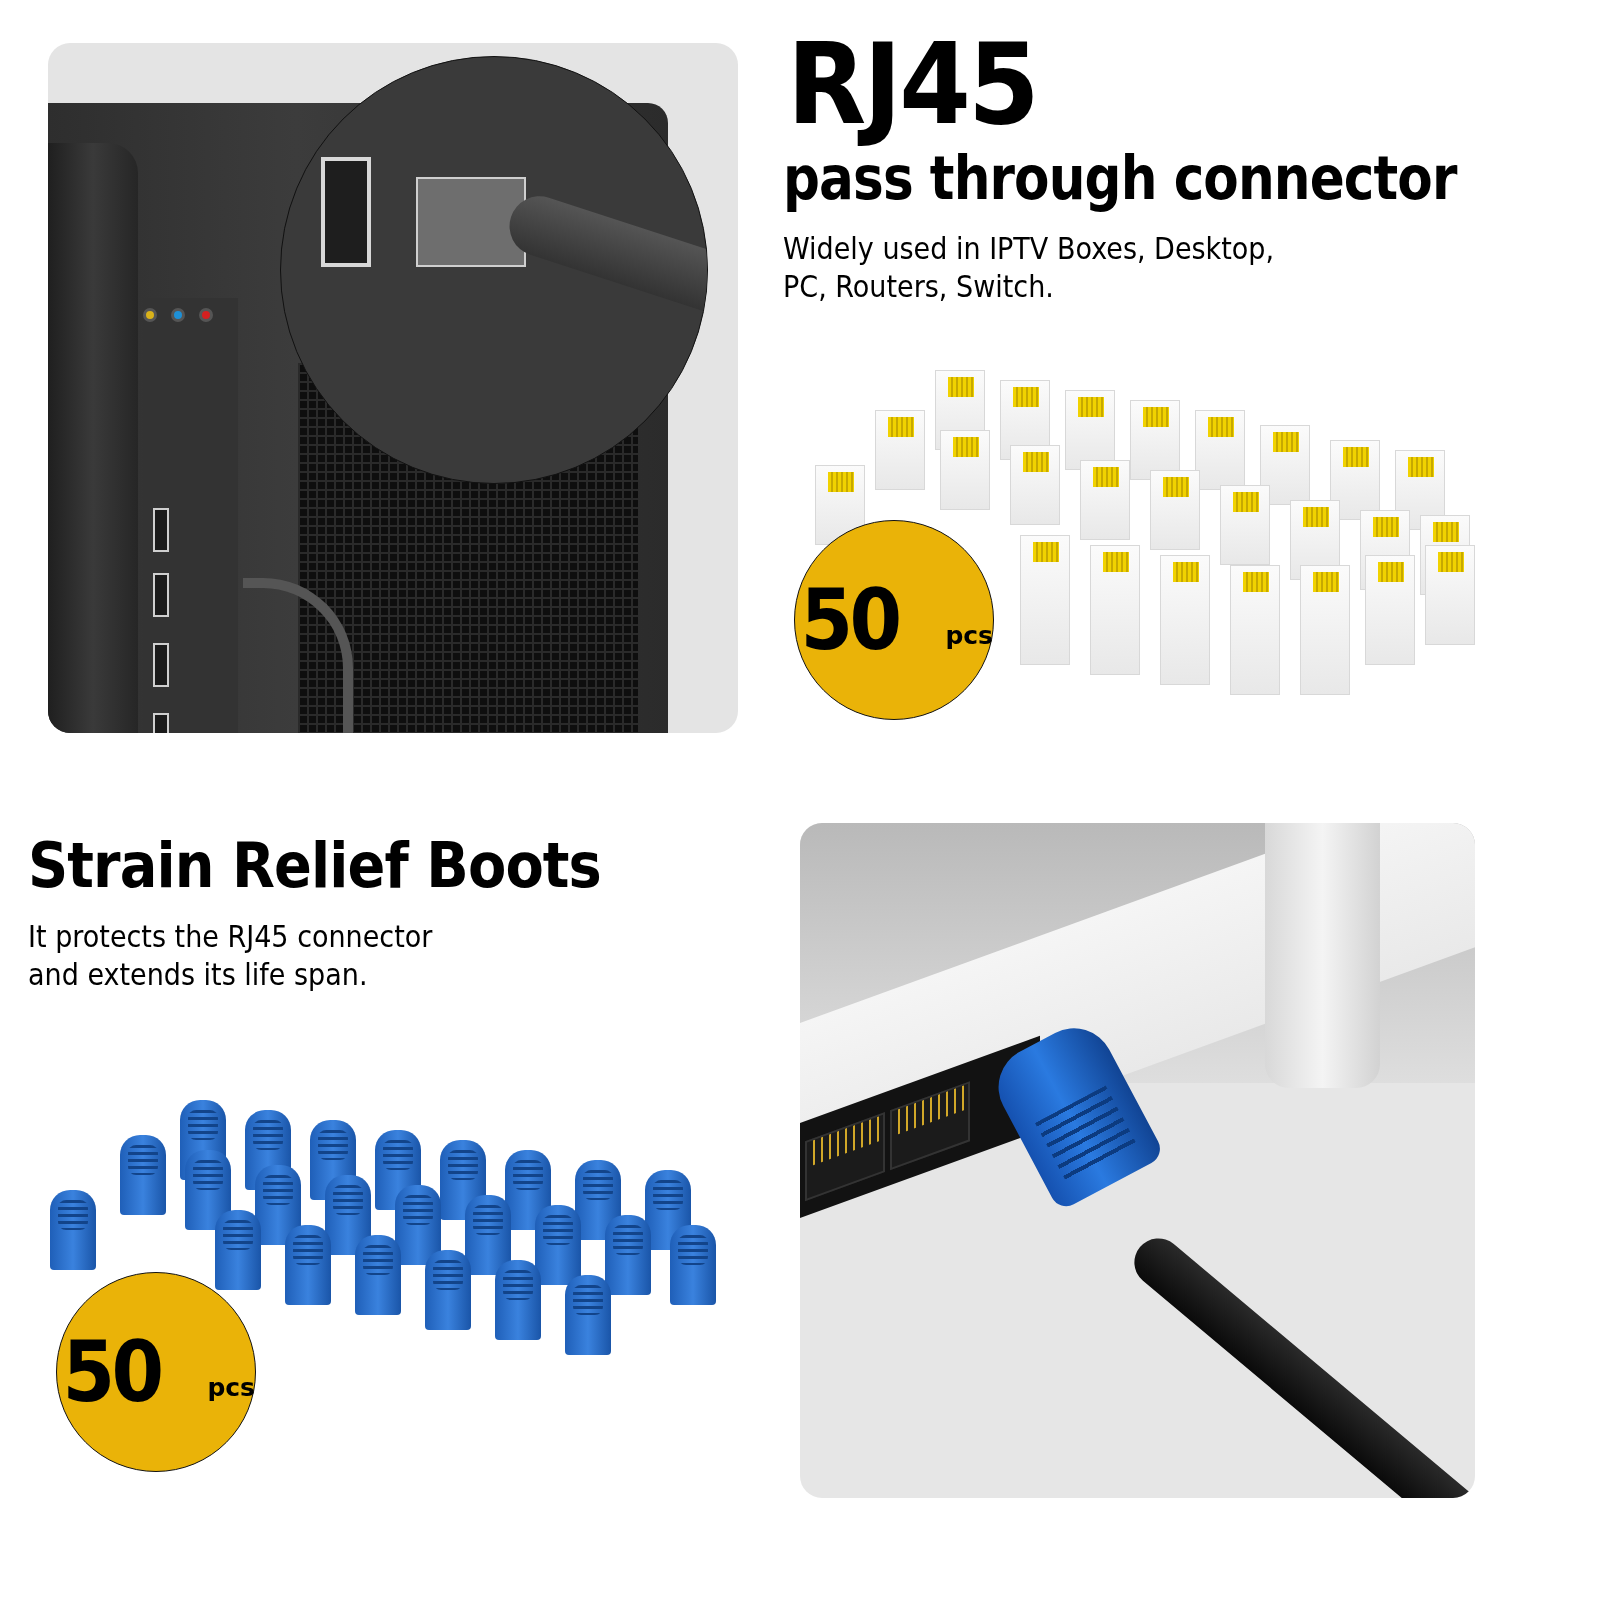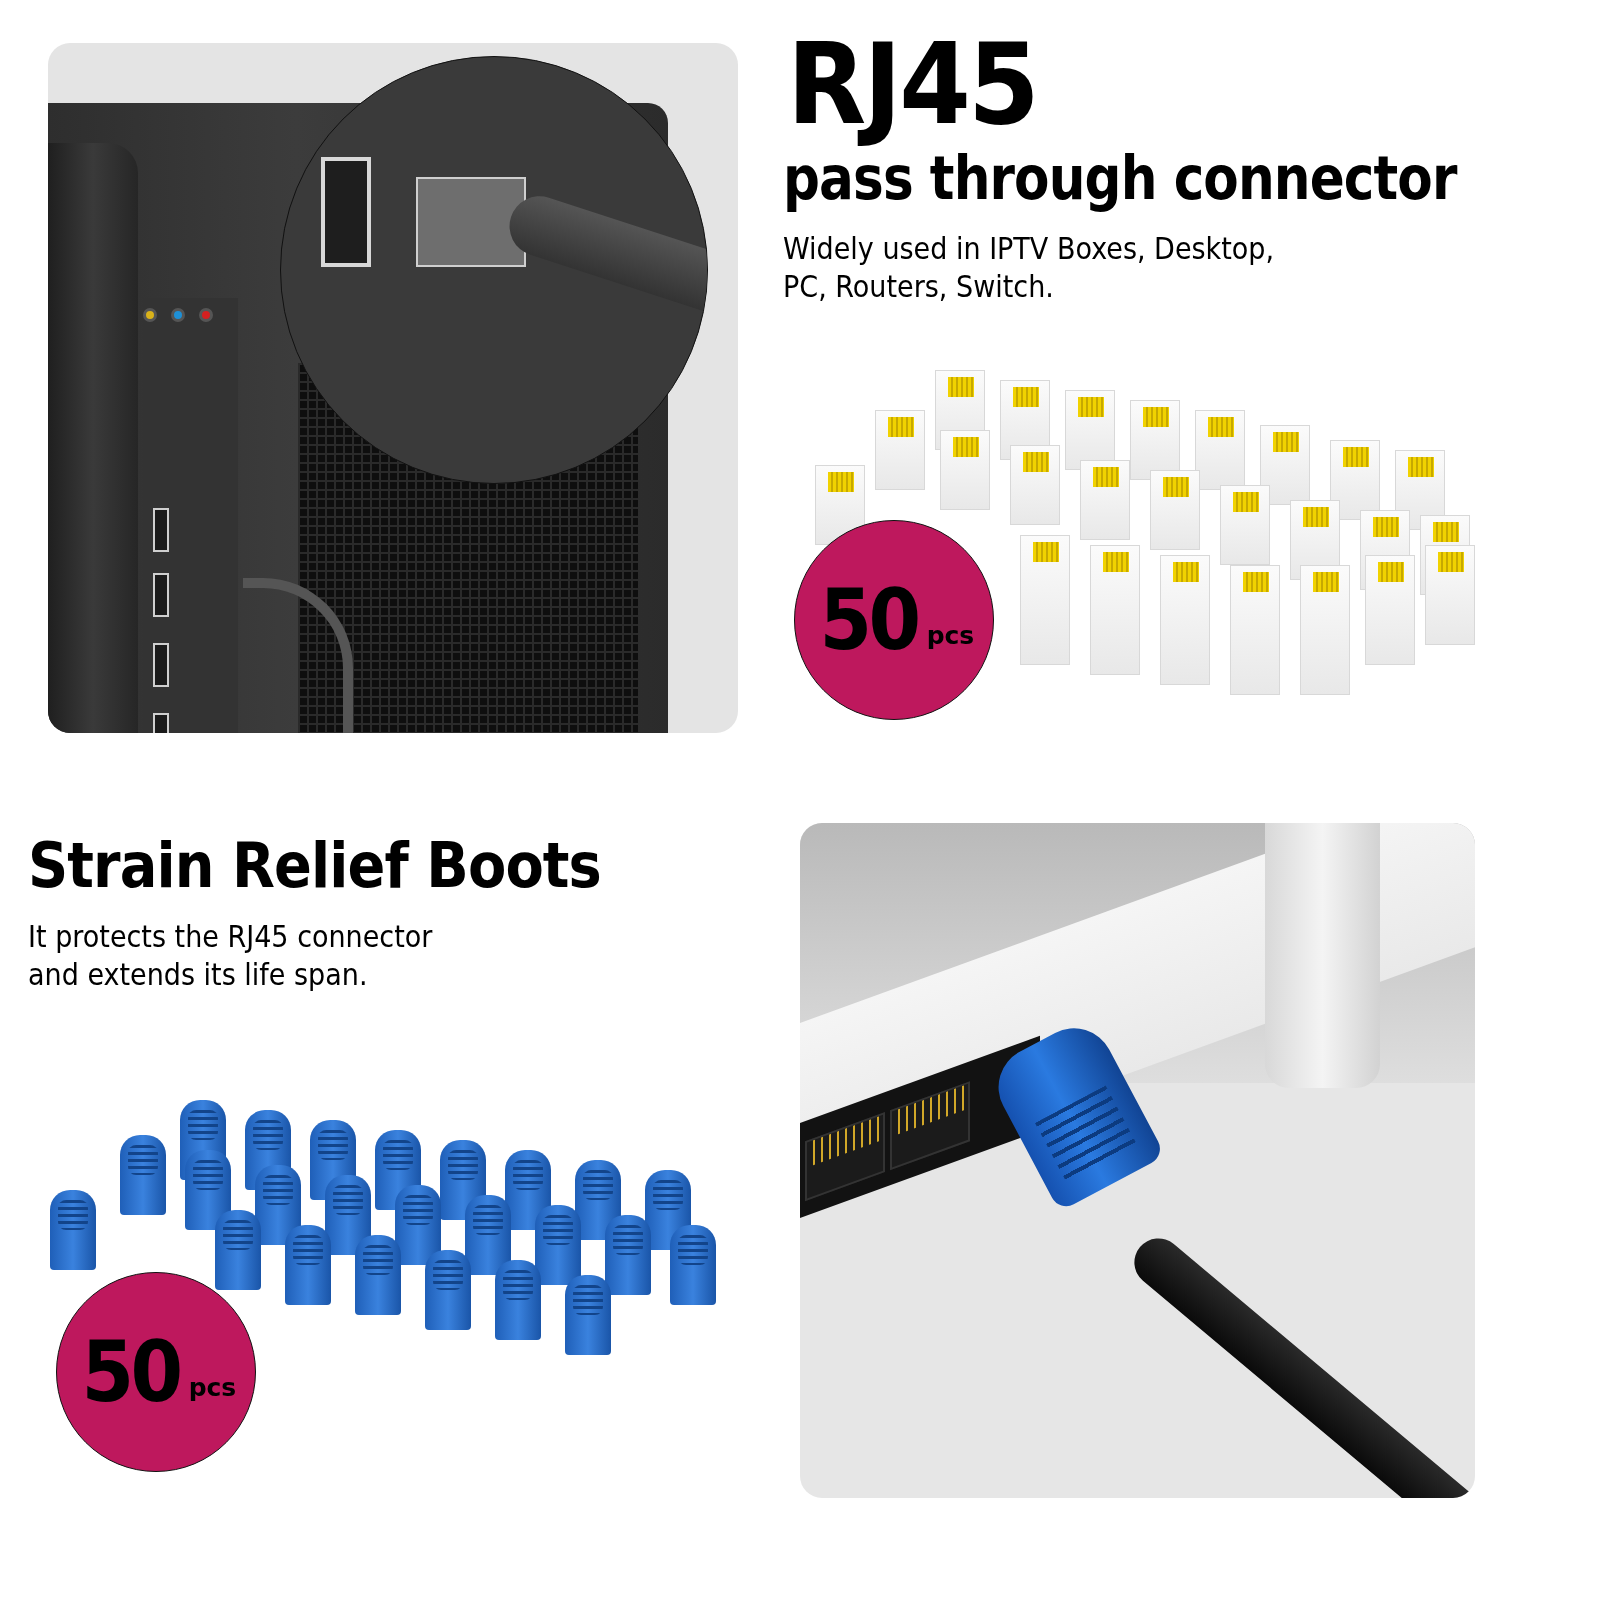--- a/index.html
+++ b/index.html
@@ -30,21 +30,21 @@
     .title-sub { position: absolute; left: 783px; top: 148px; font-family: "DejaVu Sans", sans-serif; font-weight: bold; font-size: 60px; letter-spacing: -1px; line-height: 1; transform: scaleX(0.86); transform-origin: left; white-space: nowrap; }
     .desc { position: absolute; font-family: "DejaVu Sans", sans-serif; font-size: 30px; line-height: 38px; transform: scaleX(0.9); transform-origin: left; white-space: nowrap; }
     .desc-top { left: 783px; top: 230px; }
 
     
     .connectors { position: absolute; left: 800px; top: 365px; width: 740px; height: 340px; }
     .conn { position: absolute; width: 50px; height: 80px; background: linear-gradient(#fbfbfb,#e8e8e8); border: 1px solid #d8d8d8; }
     .conn::after { content: ""; position: absolute; left: 12px; top: 6px; width: 26px; height: 20px;
       background: repeating-linear-gradient(90deg,#f1d200 0 3px,#c7a900 3px 5px); }
 
-    .badge { position: absolute; width: 200px; height: 200px; border-radius: 50%; background: #be185d; border: 1.5px solid #111; display: flex; align-items: center; justify-content: center; }
+    .badge { position: absolute; width: 200px; height: 200px; border-radius: 50%; background: #eab308; border: 1.5px solid #111; display: flex; align-items: center; justify-content: space-between; }
     .badge-num { font-family: "DejaVu Sans", sans-serif; font-weight: bold; font-size: 84px; letter-spacing: -4px; line-height: 1; transform: scaleX(0.9); }
     .badge-unit { font-family: "DejaVu Sans", sans-serif; font-weight: bold; font-size: 25px; margin-left: 4px; margin-top: 30px; }
     .badge-top { left: 794px; top: 520px; }
     .badge-bottom { left: 56px; top: 1272px; }
 
     
     .title-boots { position: absolute; left: 28px; top: 835px; font-family: "DejaVu Sans", sans-serif; font-weight: bold; font-size: 62px; letter-spacing: -1px; line-height: 1; transform: scaleX(0.9); transform-origin: left; white-space: nowrap; }
     .desc-bottom { left: 28px; top: 918px; }
 
     .boots { position: absolute; left: 45px; top: 1090px; width: 720px; height: 300px; }

